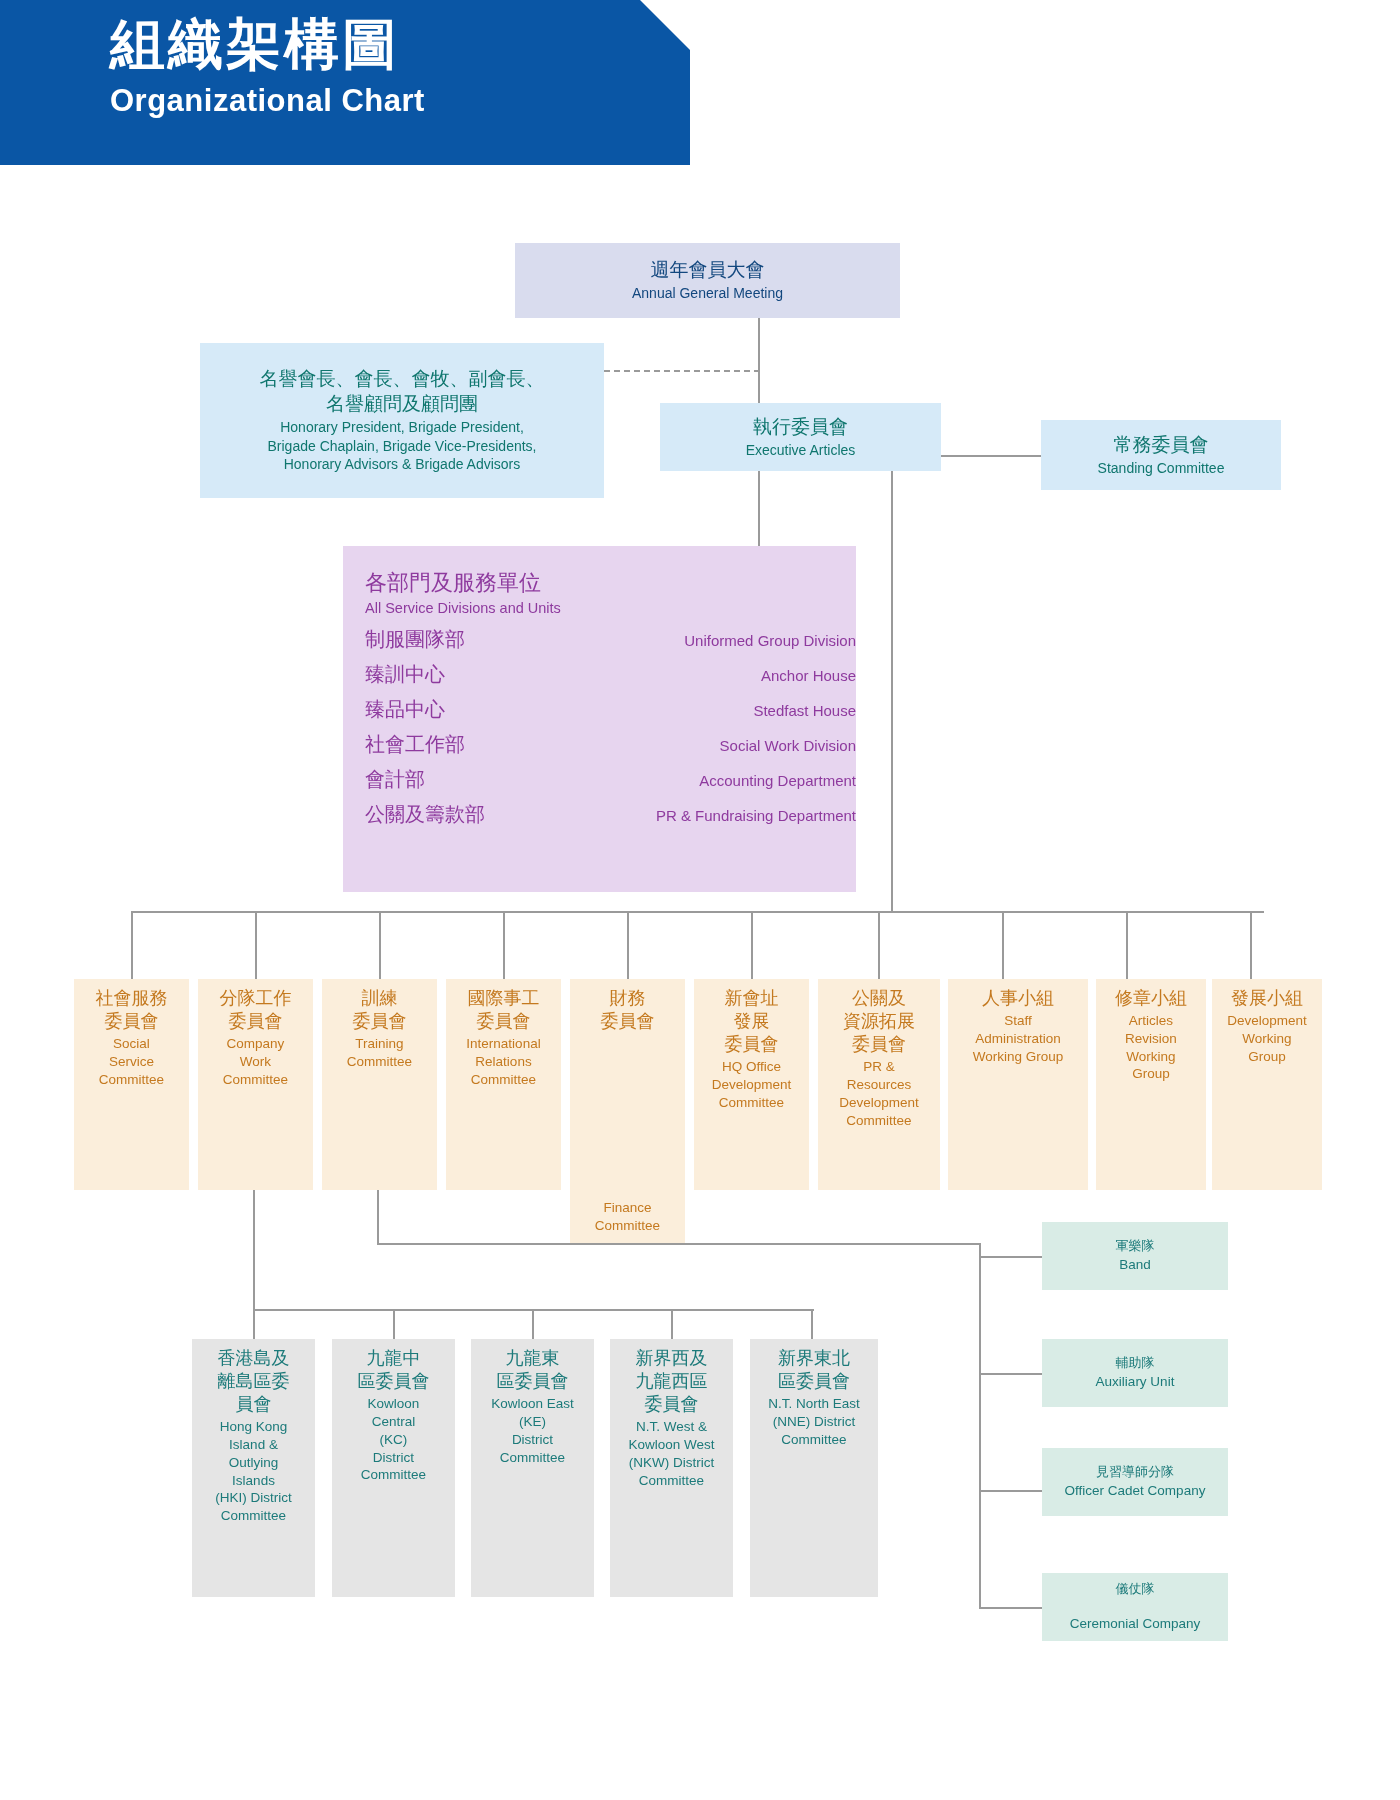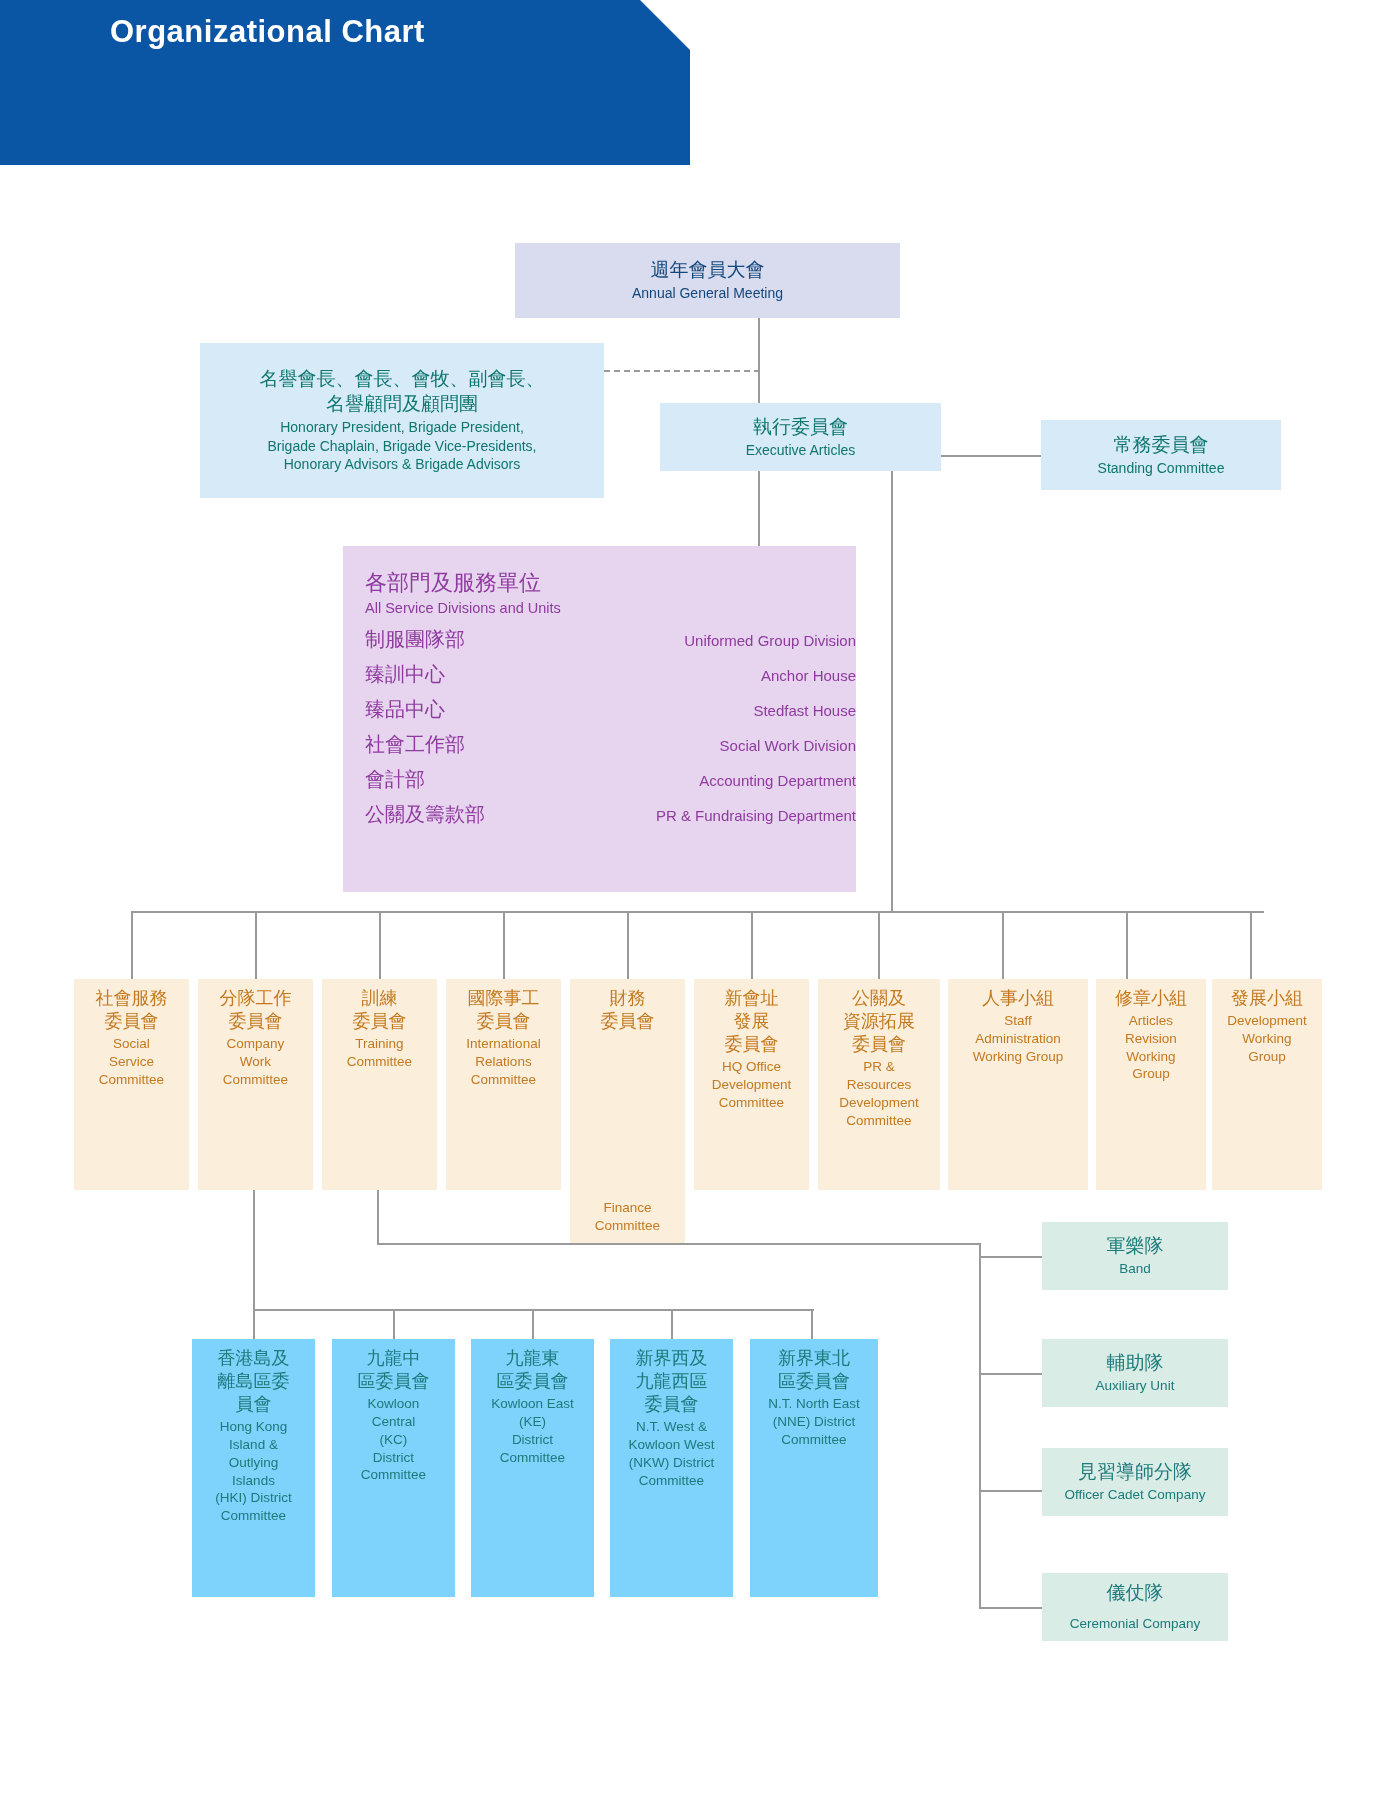--- a/index.html
+++ b/index.html
@@ -91,26 +91,26 @@
   .n-agm   { background: #d9dcee; }
   .n-agm .zh, .n-agm .en { color: #12477e; }
 
   .n-blue  { background: #d6eaf8; }
   .n-blue .zh, .n-blue .en { color: #0f766e; }
 
   .n-orange { background: #fbeedb; }
   .n-orange .zh { color: #c4791f; font-size: 18px; }
   .n-orange .en { color: #c4791f; font-size: 13.5px; }
 
-  .n-teal { background: #7dd3fc; }
+  .n-teal { background: #e5e5e5; }
   .n-teal .zh { color: #1c7a7a; font-size: 18px; }
   .n-teal .en { color: #1c7a7a; font-size: 13.5px; }
 
   .n-teal2 { background: #d9ece6; }
-  .n-teal2 .zh { color: #1c7a7a; font-size: 19px; }
+  .n-teal2 .zh { color: #1c7a7a; font-size: 13px; }
   .n-teal2 .en { color: #1c7a7a; font-size: 13.5px; }
 
   
   .divisions {
     position: absolute;
     left: 343px;
     top: 546px;
     width: 513px;
     height: 346px;
     background: #e7d5ef;
@@ -143,20 +143,21 @@
     color: #8e3a9e;
     font-size: 15px;
   }
 </style>
 </head>
 <body>
 
 <div id="canvas">
 
   <div class="banner">
+    <div class="banner-zh">組織架構圖</div>
     <div class="banner-en">Organizational Chart</div>
   </div>
 
   <div class="line v" style="left:758px; top:318px; height:95px;"></div>
 
   <div class="dash" style="left:604px; top:370px; width:156px;"></div>
 
   <div class="line h" style="left:941px; top:455px; width:100px;"></div>
 
   <div class="line v" style="left:758px; top:471px; height:75px;"></div>

